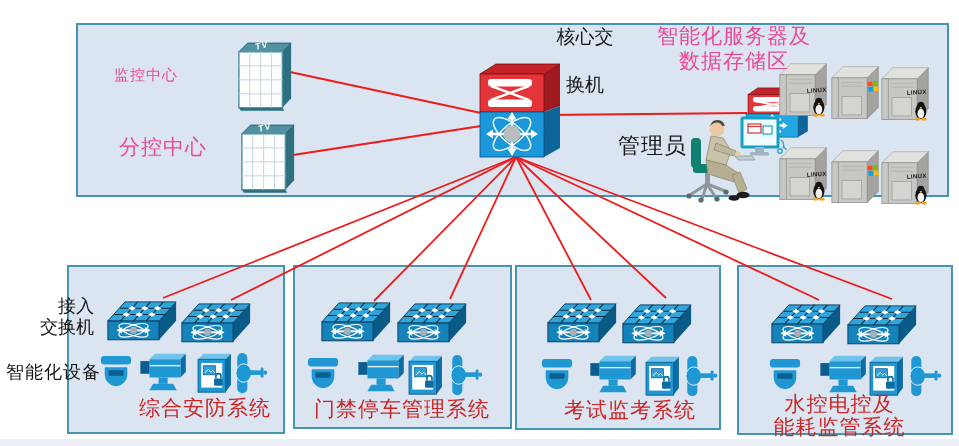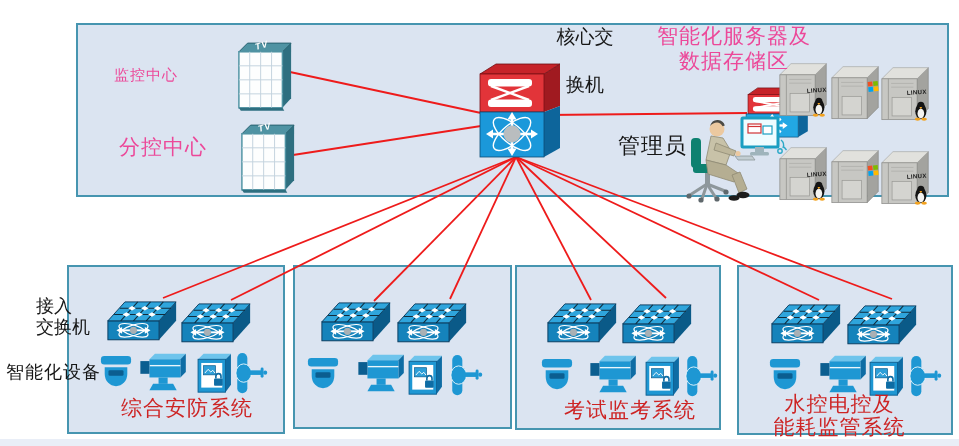--- a/index.html
+++ b/index.html
@@ -321,29 +321,33 @@
     <span style="display:block;margin-top:25px;">换机</span>
   </div>
 
   <div class="lbl lbl-red" style="left:657px;top:23px;font-size:21px;line-height:25px;letter-spacing:1px;">
     <span style="display:block;">智能化服务器及</span>
     <span style="display:block;text-align:center;">数据存储区</span>
   </div>
 
   <div class="lbl lbl-black" style="left:618px;top:131px;font-size:22px;letter-spacing:1px;">管理员</div>
 
-  <div class="lbl lbl-black" style="left:36px;top:296px;width:74px;text-align:left;font-size:18px;line-height:21px;">
+  <div class="lbl lbl-black" style="left:20px;top:296px;width:74px;text-align:right;font-size:18px;line-height:21px;">
     <span style="display:block;">接入</span>
     <span style="display:block;">交换机</span>
   </div>
 
   <div class="lbl lbl-black" style="left:6px;top:360px;font-size:18px;letter-spacing:1px;">智能化设备</div>
 
-  <div class="sys-label" style="left:58px;top:396px;width:258px;">
+  <div class="sys-label" style="left:76px;top:396px;width:258px;">
     <span>综合安防系统</span>
+    <span></span>
+  </div>
+  <div class="sys-label" style="left:293px;top:397px;width:218px;">
+    <span>门禁停车管理系统</span>
     <span></span>
   </div>
   <div class="sys-label" style="left:515px;top:398px;width:230px;">
     <span>考试监考系统</span>
     <span></span>
   </div>
   <div class="sys-label" style="left:737px;top:392px;width:205px;">
     <span>水控电控及</span>
     <span>能耗监管系统</span>
   </div>

